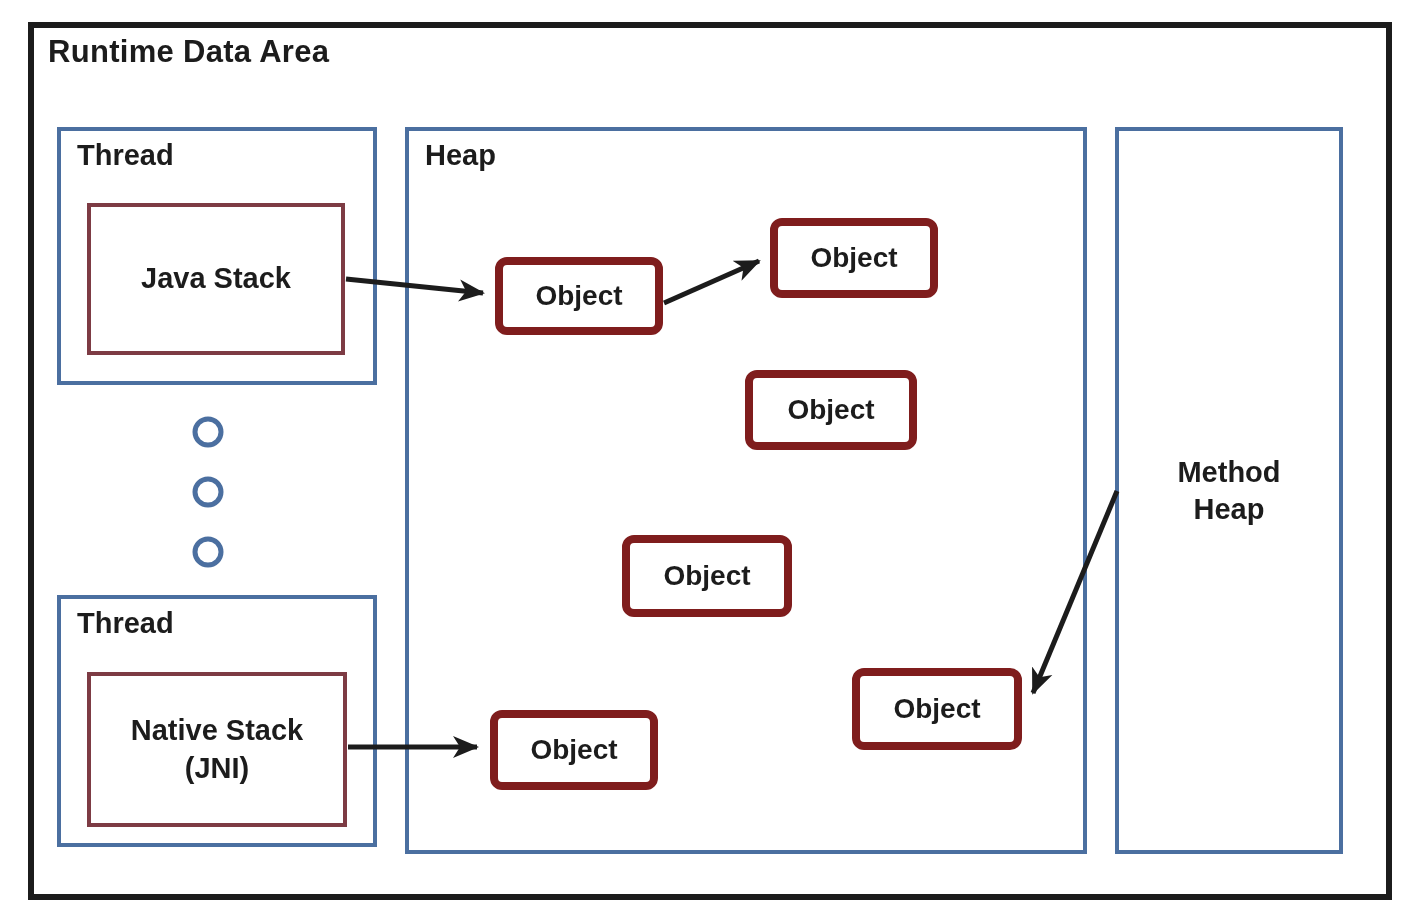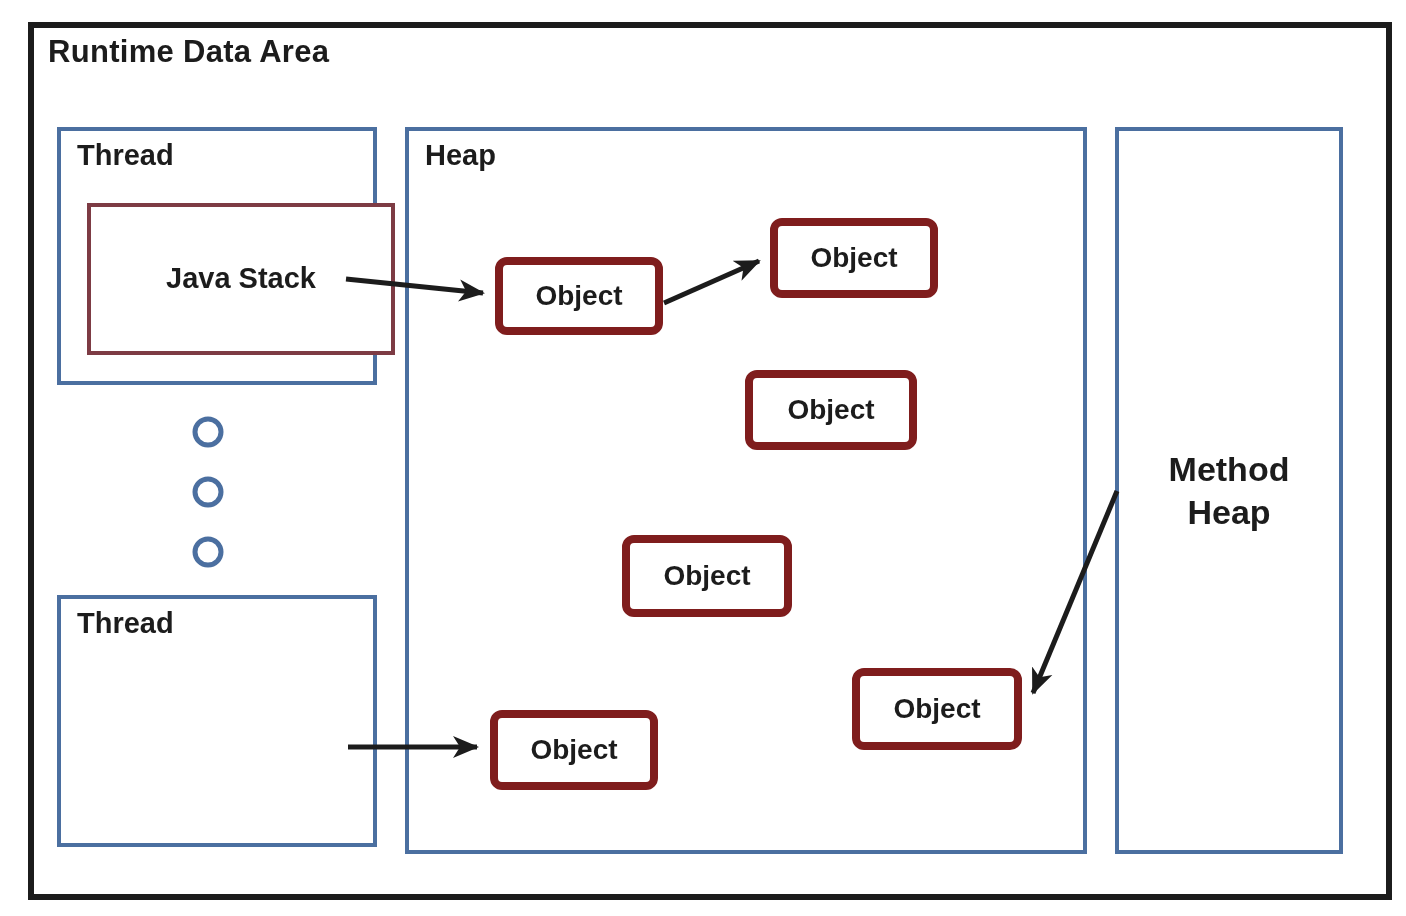--- a/index.html
+++ b/index.html
@@ -22,32 +22,32 @@
   .blue-box{border:4px solid var(--accent-blue);background:var(--background);}
   .thread-box-top{left:57px;top:127px;width:320px;height:258px;}
   .thread-box-bottom{left:57px;top:595px;width:320px;height:252px;}
   .heap-box{left:405px;top:127px;width:682px;height:727px;padding-left:21px;}
   .method-area-box{left:1115px;top:127px;width:228px;height:727px;display:flex;align-items:center;justify-content:center;}
   .box-title{position:absolute;left:16px;right:0;top:8px;font-size:29px;font-weight:600;}
   
   .maroon-box{border:4px solid var(--accent-maroon);background:var(--background);
     display:flex;flex-direction:column;align-items:center;justify-content:center;
     font-size:29px;font-weight:600;line-height:1.3;text-align:center;}
-  .java-stack-box{left:87px;top:203px;width:308px;height:152px;}
+  .java-stack-box{left:87px;top:203px;width:258px;height:152px;}
   .native-stack-box{left:87px;top:672px;width:260px;height:155px;}
   
   .object-box{border:8px solid #7f1d1d;border-radius:12px;background:var(--background);
     display:flex;align-items:center;justify-content:center;font-size:28px;font-weight:600;}
   .obj-a{left:495px;top:257px;width:168px;height:78px;}
   .obj-b{left:770px;top:218px;width:168px;height:80px;}
   .obj-c{left:745px;top:370px;width:172px;height:80px;}
   .obj-d{left:622px;top:535px;width:170px;height:82px;}
   .obj-e{left:490px;top:710px;width:168px;height:80px;}
   .obj-f{left:852px;top:668px;width:170px;height:82px;}
-  .method-area-label{font-size:34px;font-weight:600;line-height:1.25;text-align:center;}
+  .method-area-label{font-size:29px;font-weight:600;line-height:1.25;text-align:center;}
   
   #overlay{position:absolute;left:0;top:0;width:1406px;height:916px;pointer-events:none;}
   .arrow-line{stroke:var(--ink);stroke-width:5;fill:none;}
   .ellipsis-circle{stroke:var(--accent-blue);stroke-width:5;fill:var(--background);}
   #ah path{fill:var(--ink);}
 </style>
 </head>
 <body>
 
 <div id="stage">
@@ -57,20 +57,24 @@
 
   <div class="abs blue-box thread-box-top">
     <div class="box-title">Thread</div>
   </div>
   <div class="abs maroon-box java-stack-box">
     <span>Java Stack</span>
   </div>
 
   <div class="abs blue-box thread-box-bottom">
     <div class="box-title">Thread</div>
+  </div>
+  <div class="abs maroon-box native-stack-box">
+    <span>Native Stack</span>
+    <span>(JNI)</span>
   </div>
 
   <div class="abs blue-box heap-box">
     <div class="box-title">Heap</div>
   </div>
   <div class="abs object-box obj-a">
     <span>Object</span>
   </div>
   <div class="abs object-box obj-b">
     <span>Object</span>

